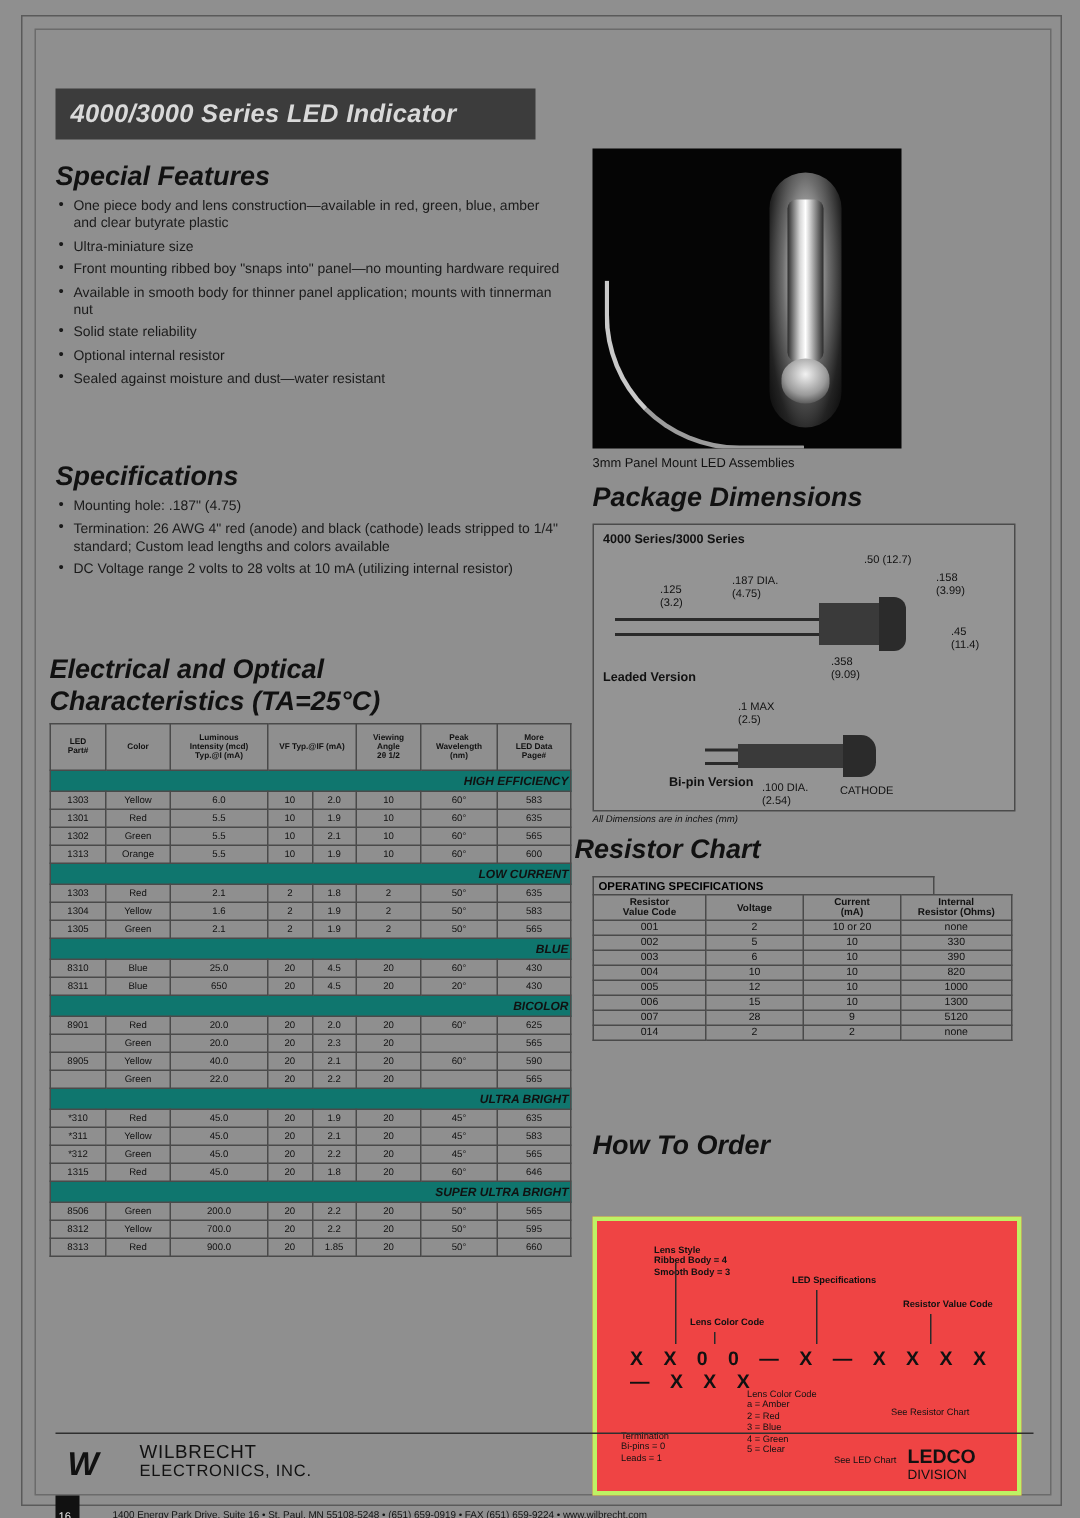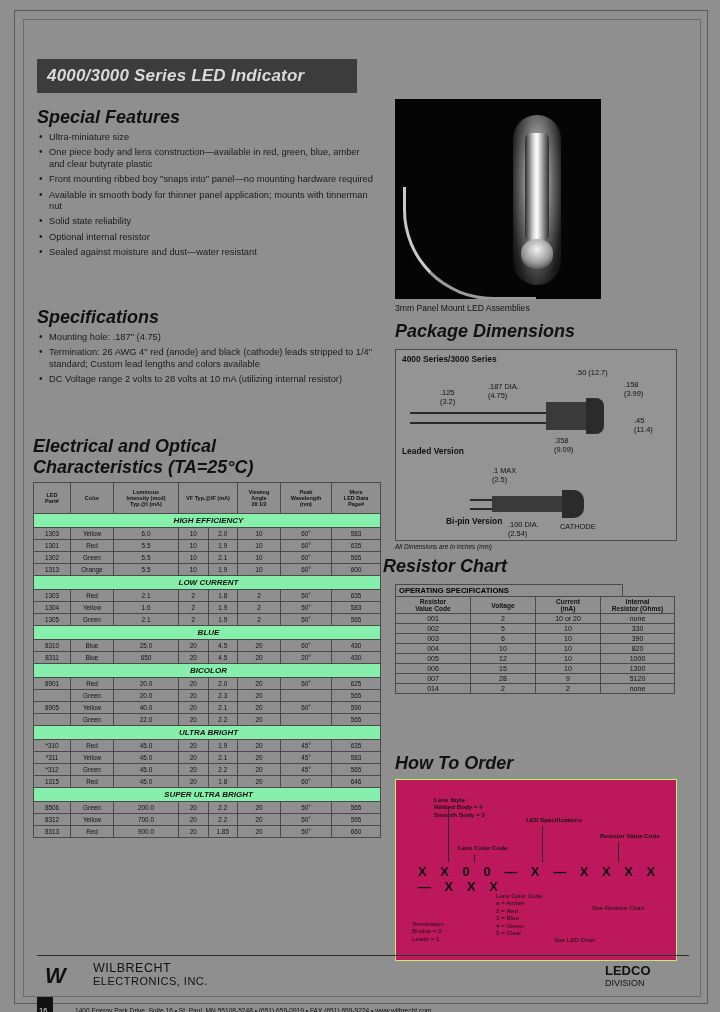--- a/index.html
+++ b/index.html
@@ -41,31 +41,31 @@
   
   .rchart{position:absolute;left:368px;top:545px;width:280px;}
   .opspec{position:absolute;left:380px;top:573px;width:228px;}
   table.rc{border-collapse:collapse;width:280px;font-size:7px;color:#111;}
   table.rc th,table.rc td{border:1px solid #4a4a4a;padding:1px 2px;text-align:center;}
   table.rc th{font-weight:bold;font-size:6.6px;}
   .opspec .ttl{font-size:7.6px;font-weight:bold;border:1px solid #4a4a4a;border-bottom:none;padding:1px 3px;}
 
   
   .hto{position:absolute;left:380px;top:742px;width:280px;}
-  .htobox{position:absolute;left:380px;top:768px;width:280px;height:180px;border:1px solid #bef264;background:#be185d;}
+  .htobox{position:absolute;left:380px;top:800px;width:280px;height:180px;border:3px solid #bef264;background:#ef4444;}
   .htobox .code{position:absolute;left:22px;top:84px;font-size:13px;font-weight:bold;letter-spacing:5px;color:#111;}
   .htobox .mini{position:absolute;font-size:6.2px;color:#111;line-height:7.4px;}
   .htobox .mb{font-weight:bold;}
 
   
   .elec{position:absolute;left:18px;top:425px;width:296px;}
   table.et{border-collapse:collapse;width:348px;font-size:6.4px;color:#111;table-layout:fixed;}
   table.et th,table.et td{border:1px solid #4a4a4a;padding:0 1px;text-align:center;height:11px;}
   table.et th{font-size:5.5px;line-height:6px;font-weight:bold;height:30px;}
-  tr.grp td{text-align:center;font-weight:bold;font-style:italic;font-size:8px;background:#86efac;padding-left:4px;height:13px;}
+  tr.grp td{text-align:right;font-weight:bold;font-style:italic;font-size:8px;background:#0f766e;padding-left:4px;height:13px;}
 
   
   .logo{position:absolute;left:30px;top:952px;}
   .footer-rule{position:absolute;left:22px;top:944px;width:652px;height:1px;background:#2f2f2f;}
   .wv{font-style:italic;font-weight:bold;font-size:22px;color:#111;letter-spacing:-1px;}
   .company{position:absolute;left:78px;top:950px;font-size:12.5px;color:#111;letter-spacing:.5px;}
   .company .l2{font-size:11px;}
   .ledco{position:absolute;left:590px;top:952px;font-size:13px;font-weight:bold;color:#111;}
   .ledco .d{font-size:9px;font-weight:normal;}
   .addr{position:absolute;left:60px;top:996px;font-size:6.6px;color:#111;}
@@ -79,22 +79,22 @@
   <div class="sheet">
     <div class="inner"></div>
 
     <div class="titlebar">
       <div class="t">4000/3000 Series LED Indicator</div>
     </div>
 
     <div class="leftcol">
       <div class="h2">Special Features</div>
       <ul class="feat">
+        <li>One piece body and lens construction—available in red, green, blue, amber and clear butyrate plastic</li>
         <li>Ultra-miniature size</li>
-        <li>One piece body and lens construction—available in red, green, blue, amber and clear butyrate plastic</li>
         <li>Front mounting ribbed boy "snaps into" panel—no mounting hardware required</li>
         <li>Available in smooth body for thinner panel application; mounts with tinnerman nut</li>
         <li>Solid state reliability</li>
         <li>Optional internal resistor</li>
         <li>Sealed against moisture and dust—water resistant</li>
       </ul>
     </div>
 
     <div class="specs">
       <div class="h2">Specifications</div>

